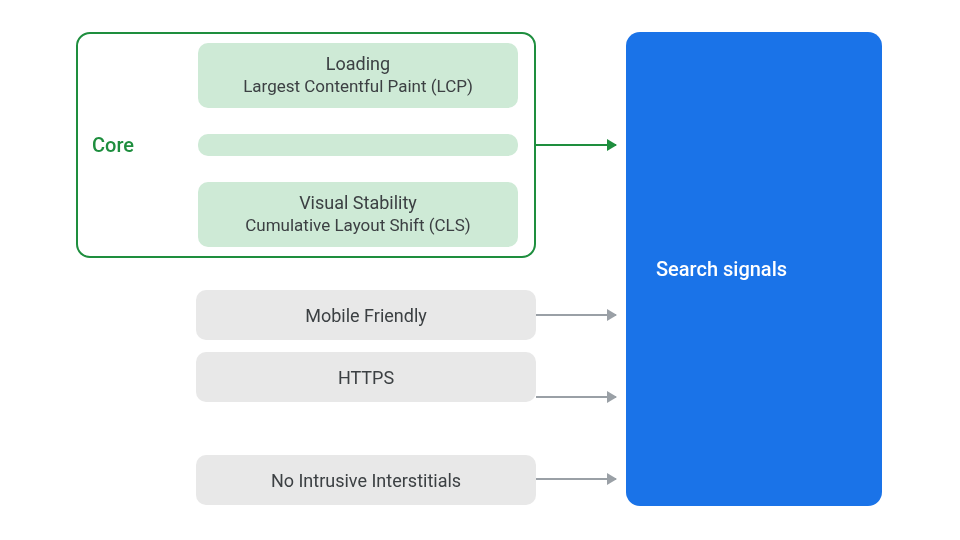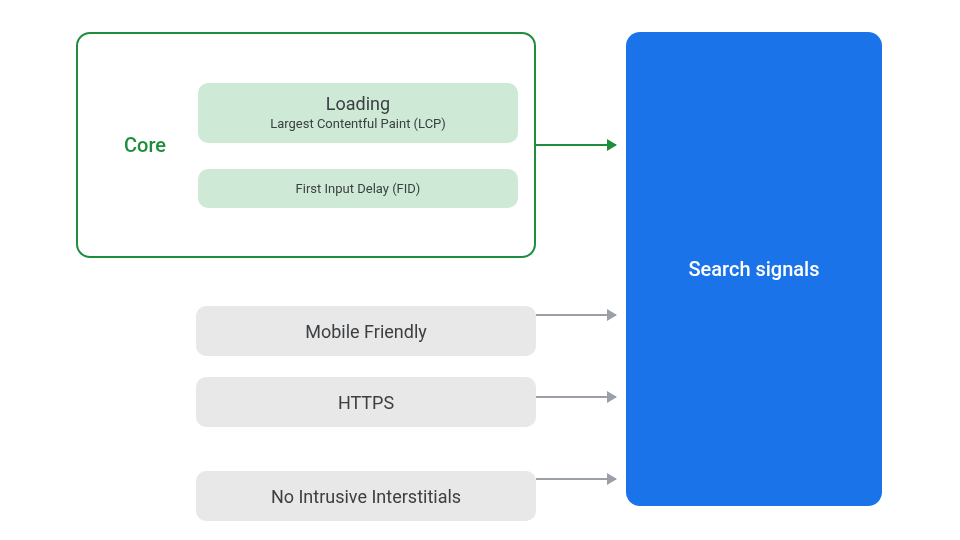--- a/index.html
+++ b/index.html
@@ -21,21 +21,21 @@
     border-radius: 14px;
     display: flex;
     align-items: center;
     padding: 14px 16px 14px 14px;
   }
   .cwv-label {
     width: 106px;
     color: #1e8e3e;
     font-size: 20px;
     line-height: 1.35;
-    text-align: center;
+    text-align: left;
     font-weight: 500;
   }
   .vitals-col {
     flex: 1;
     display: flex;
     flex-direction: column;
     gap: 26px;
   }
   .vital-pill {
     background: #ceead6;
@@ -43,48 +43,47 @@
     padding: 10px 12px 12px;
     text-align: center;
   }
   .vital-title {
     color: #3c4043;
     font-size: 18px;
     font-weight: 400;
   }
   .vital-sub {
     color: #3c4043;
-    font-size: 13px;
+    font-size: 17px;
     margin-top: 2px;
   }
   .grey-pill {
     position: absolute;
     left: 196px;
     width: 340px;
     height: 50px;
     background: #e8e8e8;
     border-radius: 10px;
     display: flex;
     align-items: center;
     justify-content: center;
     color: #3c4043;
     font-size: 18px;
-    margin-top: 16px;
   }
   .target-box {
     position: absolute;
     left: 626px;
     top: 32px;
     width: 256px;
     height: 474px;
     background: #1a73e8;
     border-radius: 14px;
     display: flex;
     align-items: center;
-    justify-content: center;
+    justify-content: flex-start;
     text-align: center;
     color: #ffffff;
     font-size: 20px;
     font-weight: 500;
     line-height: 1.4;
     padding: 0 30px;
   }
   
   .arrow {
     position: absolute;
@@ -112,29 +111,32 @@
 <div class="cwv-container">
   <div class="cwv-label">
     <div>Core</div>
   </div>
   <div class="vitals-col">
     <div class="vital-pill">
       <div class="vital-title">Loading</div>
       <div class="vital-sub">Largest Contentful Paint (LCP)</div>
     </div>
     <div class="vital-pill">
-      <div class="vital-sub">First Input Delay (FID)</div>
+    </div>
+    <div class="vital-pill">
+      <div class="vital-title">Visual Stability</div>
+      <div class="vital-sub">Cumulative Layout Shift (CLS)</div>
     </div>
   </div>
 </div>
 
 <div class="grey-pill" style="top:290px">
   <span>Mobile Friendly</span>
 </div>
-<div class="grey-pill" style="top:361px">
+<div class="grey-pill" style="top:352px">
   <span>HTTPS</span>
 </div>
 <div class="grey-pill" style="top:455px">
   <span>No Intrusive Interstitials</span>
 </div>
 
 <div class="arrow green" style="left:536px; top:144px; width:80px;"></div>
 <div class="arrow grey" style="left:536px; top:314px; width:80px;"></div>
 <div class="arrow grey" style="left:536px; top:396px; width:80px;"></div>
 <div class="arrow grey" style="left:536px; top:478px; width:80px;"></div>

